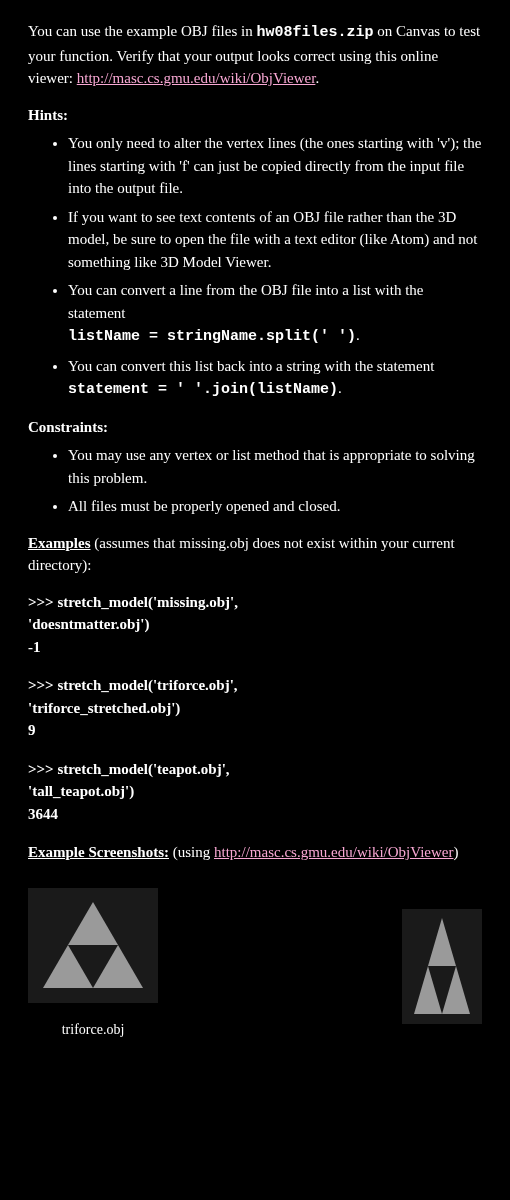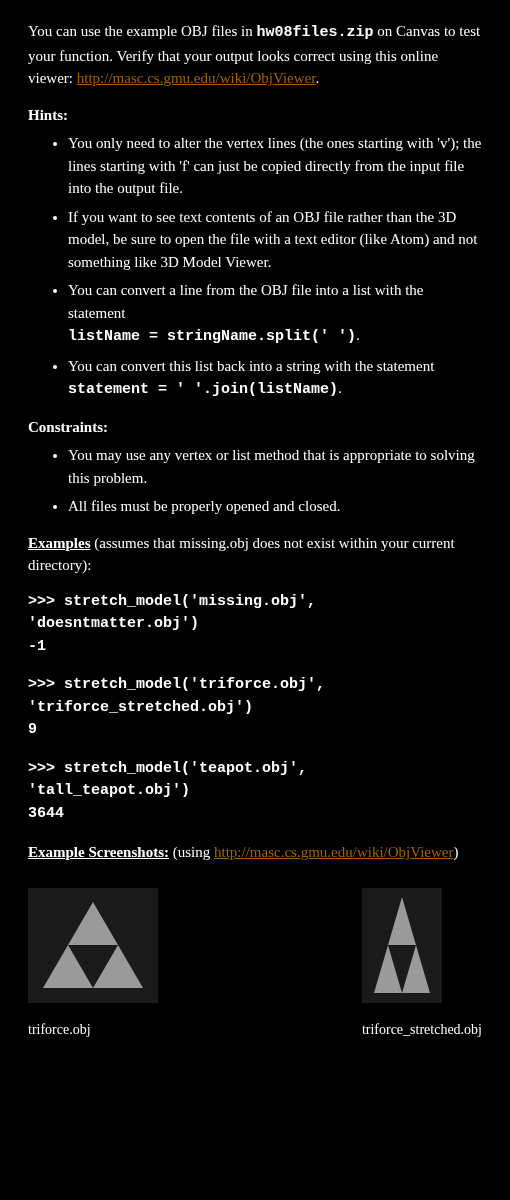--- a/index.html
+++ b/index.html
@@ -6,48 +6,49 @@
     body {
       background: #000;
       color: #fff;
       font-family: Georgia, 'Times New Roman', serif;
       font-size: 15px;
       line-height: 1.5;
       width: 510px;
       padding: 20px 28px;
     }
     .mono { font-family: Liberation Mono, monospace; font-weight: bold; }
-    a { color: #a16207; text-decoration: underline; }
+    a { color: #f9a8d4; text-decoration: underline; }
     p { margin-bottom: 14px; }
     .bold { font-weight: bold; text-decoration: underline; }
     .section-heading { font-weight: bold; margin-bottom: 6px; margin-top: 14px; }
     ul {
       list-style: disc;
       padding-left: 40px;
       margin-bottom: 14px;
     }
     ul li {
       margin-bottom: 6px;
     }
     .code-block {
-      font-family: Liberation Mono, monospace;
+      font-family: Liberation Serif, serif;
       font-weight: bold;
       white-space: pre-wrap;
       margin-bottom: 16px;
       font-size: 15px;
     }
     .examples-row {
       display: flex;
       justify-content: space-between;
       align-items: flex-end;
       margin-top: 24px;
     }
     .example-item {
       display: flex;
       flex-direction: column;
+      align-items: center;
     }
     .thumb {
       background: #1a1a1a;
       display: flex;
       align-items: center;
       justify-content: center;
       margin-bottom: 16px;
     }
     .thumb-1 { width: 130px; height: 115px; }
     .thumb-2 { width: 80px; height: 115px; }
@@ -113,16 +114,15 @@
   </div>
 
   <div class="example-item">
     <div class="thumb thumb-2">
       <svg width="56" height="100" viewBox="0 0 56 100">
         <polygon points="28,2 42,50 14,50" fill="#9a9a9a"></polygon>
         <polygon points="14,50 28,98 0,98" fill="#9a9a9a"></polygon>
         <polygon points="42,50 56,98 28,98" fill="#9a9a9a"></polygon>
       </svg>
     </div>
-    <div class="caption">triforce_stretched.obj</div>
   </div>
 
 </div>
 
 </body></html>

